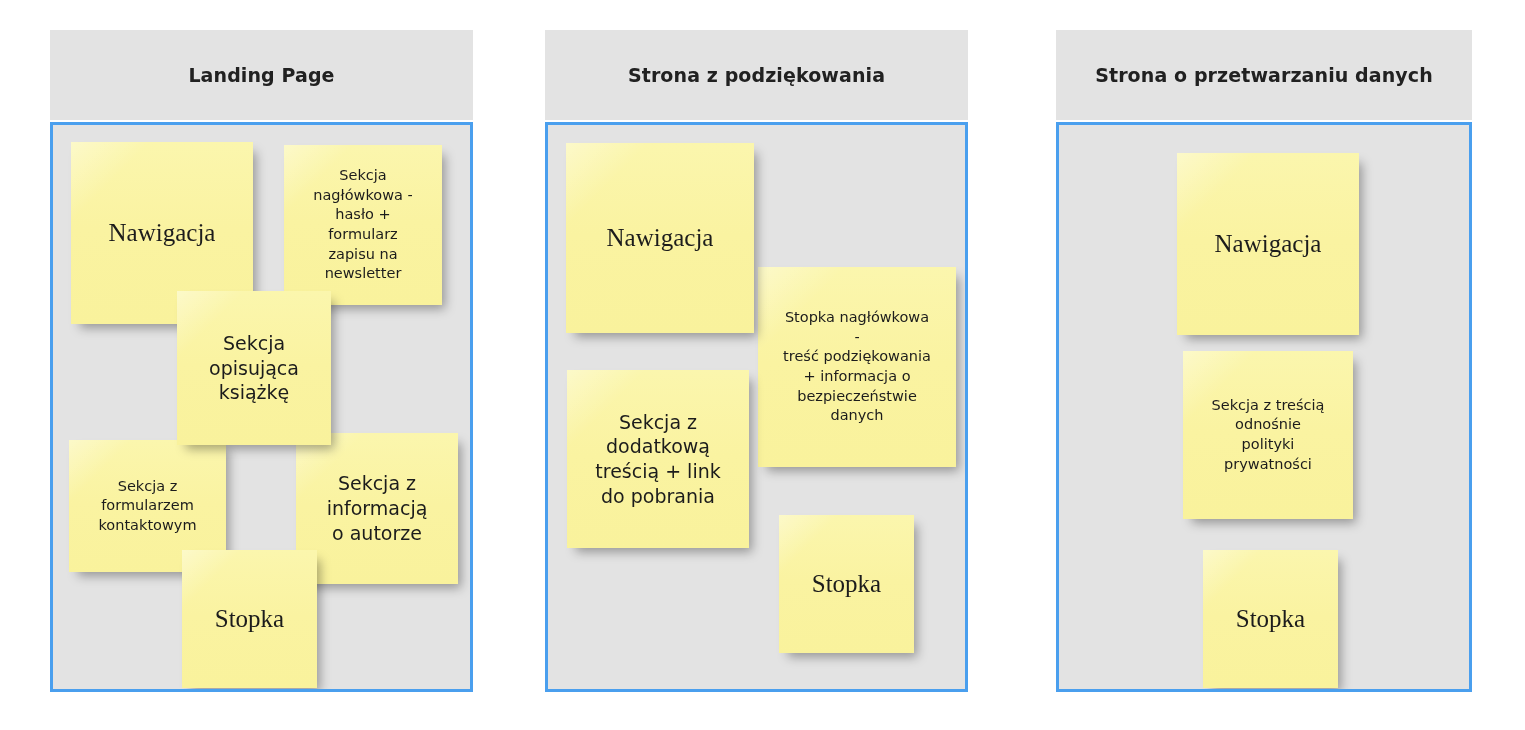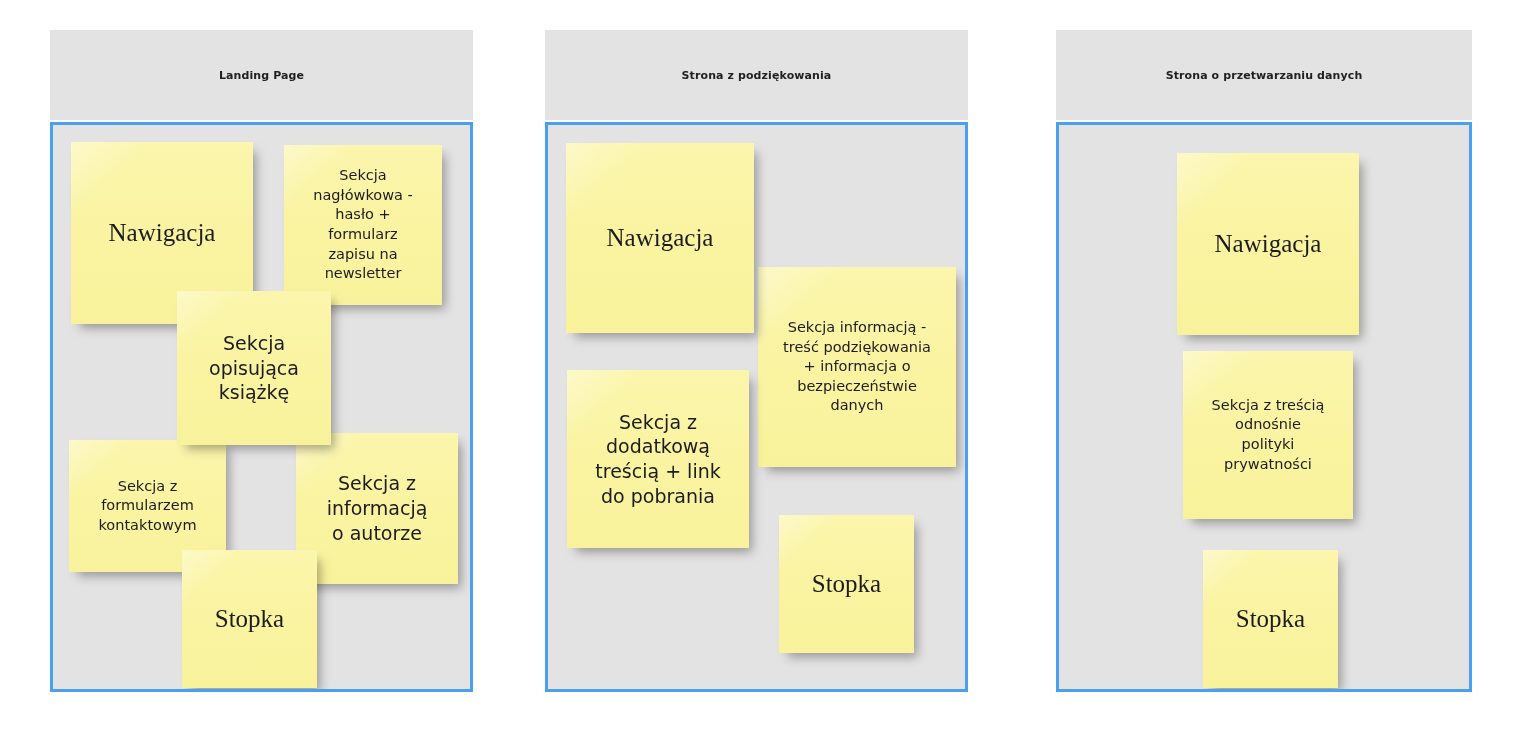--- a/index.html
+++ b/index.html
@@ -39,21 +39,21 @@
   }
   .panel-title {
     position: absolute;
     left: 0;
     right: 0;
     top: 0;
     height: 90px;
     display: flex;
     align-items: center;
     justify-content: center;
-    font-size: 11px;
+    font-size: 19px;
     font-weight: bold;
     color: #212121;
     letter-spacing: 0.1px;
     text-align: center;
     border-radius: 23px;
   }
   .panel-body {
     position: absolute;
     left: 0;
     top: 92px;
@@ -148,21 +148,21 @@
     <div class="panel-header"></div>
     <div class="panel-title">Strona z podziękowania</div>
 
     <div class="panel-body" style="height:570px;">
 
       <div class="note big z2" style="left:18px; top:18px; width:188px; height:190px;">
         <span class="note-text">Nawigacja</span>
       </div>
 
       <div class="note small z1" style="left:210px; top:142px; width:198px; height:200px;">
-        <span class="note-text">Sekcja informacją -
+        <span class="note-text">Stopka nagłówkowa -
 treść podziękowania
 + informacja o
 bezpieczeństwie
 danych</span>
       </div>
 
       <div class="note mid z2" style="left:19px; top:245px; width:182px; height:178px;">
         <span class="note-text">Sekcja z
 dodatkową
 treścią + link

